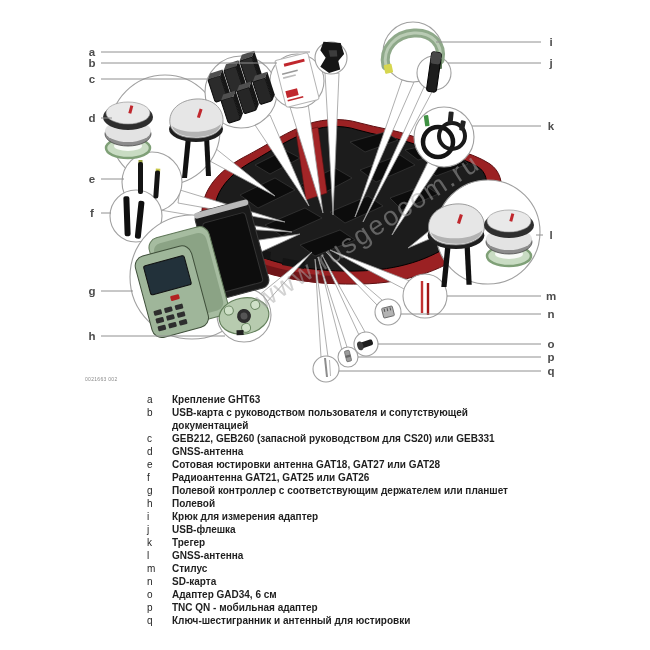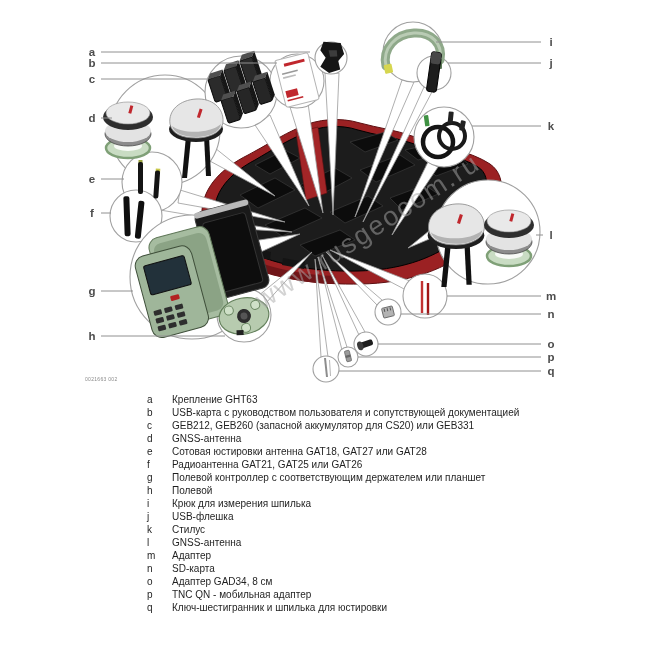--- a/index.html
+++ b/index.html
@@ -4,21 +4,21 @@
 <style>
   html,body{margin:0;padding:0;}
   body{
     width:650px;height:650px;position:relative;background:#ffffff;
     font-family:"Liberation Sans", sans-serif;color:#1a1a1a;overflow:hidden;
   }
   #diagram{position:absolute;left:0;top:0;}
   .legend{position:absolute;left:147px;top:393px;font-size:10px;line-height:13px;color:#1f1f1f;}
   .legend-row{display:flex;align-items:flex-start;}
   .legend-letter{width:25px;flex:none;}
-  .legend-text{width:354px;}
+  .legend-text{width:354px;font-weight:bold;}
   .doc-number{position:absolute;left:85px;top:376px;font-size:5px;color:#8a8a8a;letter-spacing:.3px;}
   svg text.callout{font-family:"Liberation Sans",sans-serif;font-size:11.5px;font-weight:bold;fill:#4d4d4d;}
   svg text.wm{font-family:"Liberation Sans",sans-serif;font-size:27px;fill:#a9a9a9;opacity:.5;letter-spacing:2px;}
 </style>
 </head>
 <body>
 
 <svg id="diagram" width="650" height="392" viewBox="0 0 650 392">
 
   <g>
@@ -319,21 +319,21 @@
   <div class="legend-row">
       <span class="legend-letter">a</span>
       <span class="legend-text">Крепление GHT63</span>
     </div>
   <div class="legend-row">
       <span class="legend-letter">b</span>
       <span class="legend-text">USB-карта с руководством пользователя и сопутствующей документацией</span>
     </div>
   <div class="legend-row">
       <span class="legend-letter">c</span>
-      <span class="legend-text">GEB212, GEB260 (запасной аккумулятор для CS20) или GEB331</span>
+      <span class="legend-text">GEB212, GEB260 (запасной руководством для CS20) или GEB331</span>
     </div>
   <div class="legend-row">
       <span class="legend-letter">d</span>
       <span class="legend-text">GNSS-антенна</span>
     </div>
   <div class="legend-row">
       <span class="legend-letter">e</span>
       <span class="legend-text">Сотовая юстировки антенна GAT18, GAT27 или GAT28</span>
     </div>
   <div class="legend-row">
@@ -343,47 +343,47 @@
   <div class="legend-row">
       <span class="legend-letter">g</span>
       <span class="legend-text">Полевой контроллер с соответствующим держателем или планшет</span>
     </div>
   <div class="legend-row">
       <span class="legend-letter">h</span>
       <span class="legend-text">Полевой</span>
     </div>
   <div class="legend-row">
       <span class="legend-letter">i</span>
-      <span class="legend-text">Крюк для измерения шпилька</span>
+      <span class="legend-text">Крюк для измерения адаптер</span>
     </div>
   <div class="legend-row">
       <span class="legend-letter">j</span>
       <span class="legend-text">USB-флешка</span>
     </div>
   <div class="legend-row">
       <span class="legend-letter">k</span>
-      <span class="legend-text">Стилус</span>
+      <span class="legend-text">Трегер</span>
     </div>
   <div class="legend-row">
       <span class="legend-letter">l</span>
       <span class="legend-text">GNSS-антенна</span>
     </div>
   <div class="legend-row">
       <span class="legend-letter">m</span>
-      <span class="legend-text">Адаптер</span>
+      <span class="legend-text">Стилус</span>
     </div>
   <div class="legend-row">
       <span class="legend-letter">n</span>
       <span class="legend-text">SD-карта</span>
     </div>
   <div class="legend-row">
       <span class="legend-letter">o</span>
-      <span class="legend-text">Адаптер GAD34, 8 см</span>
+      <span class="legend-text">Адаптер GAD34, 6 см</span>
     </div>
   <div class="legend-row">
       <span class="legend-letter">p</span>
       <span class="legend-text">TNC QN - мобильная адаптер</span>
     </div>
   <div class="legend-row">
       <span class="legend-letter">q</span>
-      <span class="legend-text">Ключ-шестигранник и шпилька для юстировки</span>
+      <span class="legend-text">Ключ-шестигранник и антенный для юстировки</span>
     </div>
 </div>
 
 </body></html>

